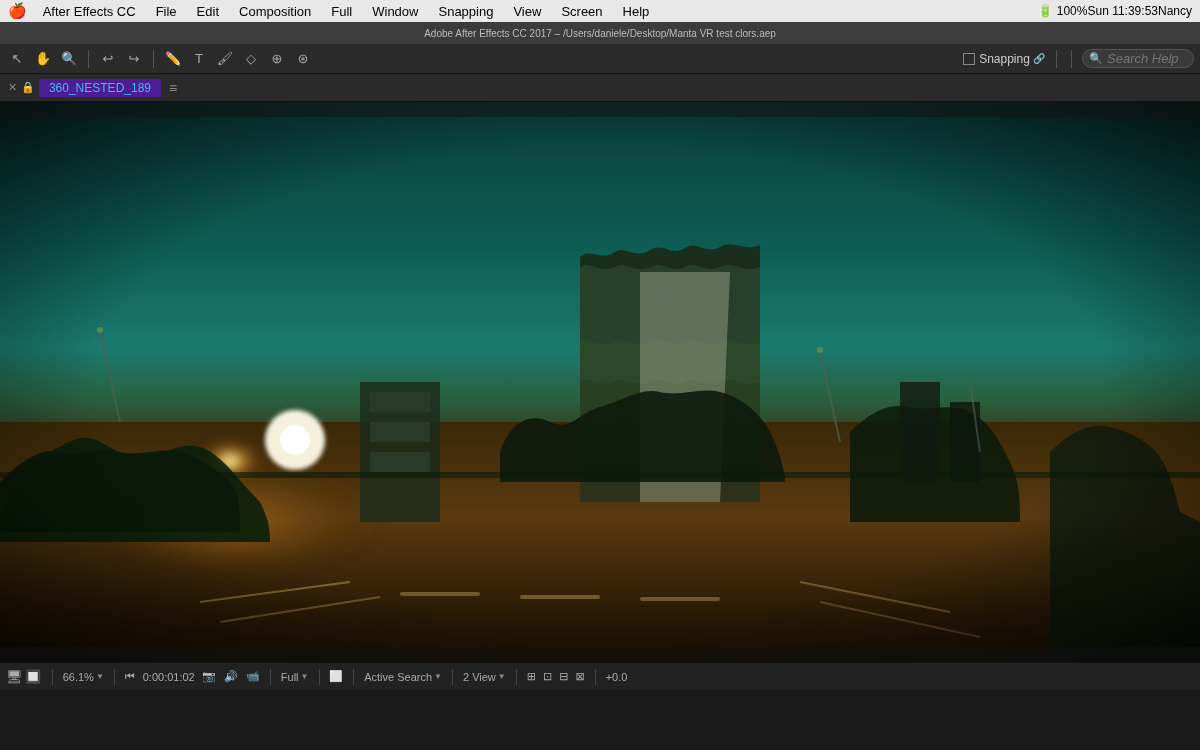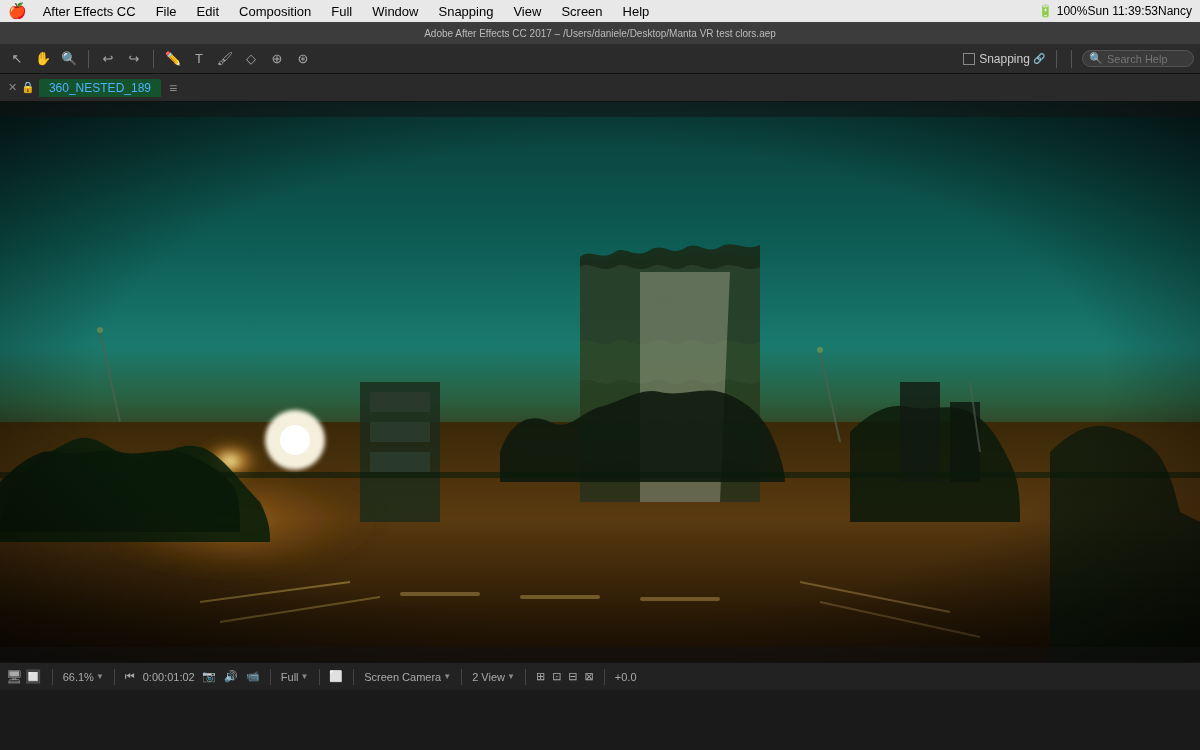--- a/index.html
+++ b/index.html
@@ -106,41 +106,42 @@
       border: 1px solid #555;
       border-radius: 10px;
       padding: 1px 6px;
       gap: 4px;
     }
     .search-box input {
       background: transparent;
       border: none;
       outline: none;
       color: #ccc;
-      font-size: 11px;
+      font-size: 13px;
       width: 80px;
+      font-style: italic;
     }
 
     
     #comp-tab-bar {
       height: 28px;
       background: #2a2a2a;
       border-bottom: 1px solid #111;
       display: flex;
       align-items: center;
       padding: 0 8px;
       gap: 4px;
     }
     .comp-tab-icons { display: flex; align-items: center; gap: 4px; color: #888; font-size: 11px; }
     .comp-tab {
       padding: 2px 10px;
       font-size: 12px;
       color: #4db2ff;
       cursor: pointer;
-      background: #14532d;
+      background: #4c1d95;
       border-radius: 3px 3px 0 0;
     }
     .comp-tab-menu { color: #888; font-size: 14px; cursor: pointer; margin-left: 4px; }
 
     
     #comp-viewer {
       width: 1200px;
       height: 560px;
       position: relative;
       overflow: hidden;
@@ -399,21 +400,21 @@
     <div class="status-sep"></div>
     <div class="status-item status-dropdown">
       <span>Full</span>
     </div>
     <div class="status-sep"></div>
     <div class="status-item">
       <span>⬜</span>
     </div>
     <div class="status-sep"></div>
     <div class="status-item status-dropdown">
-      <span>Screen Camera</span>
+      <span>Active Search</span>
     </div>
     <div class="status-sep"></div>
     <div class="status-item status-dropdown">
       <span>2 View</span>
     </div>
     <div class="status-sep"></div>
     <div class="status-item">
       <span>⊞</span>
       <span style="margin-left:4px;">⊡</span>
       <span style="margin-left:4px;">⊟</span>

